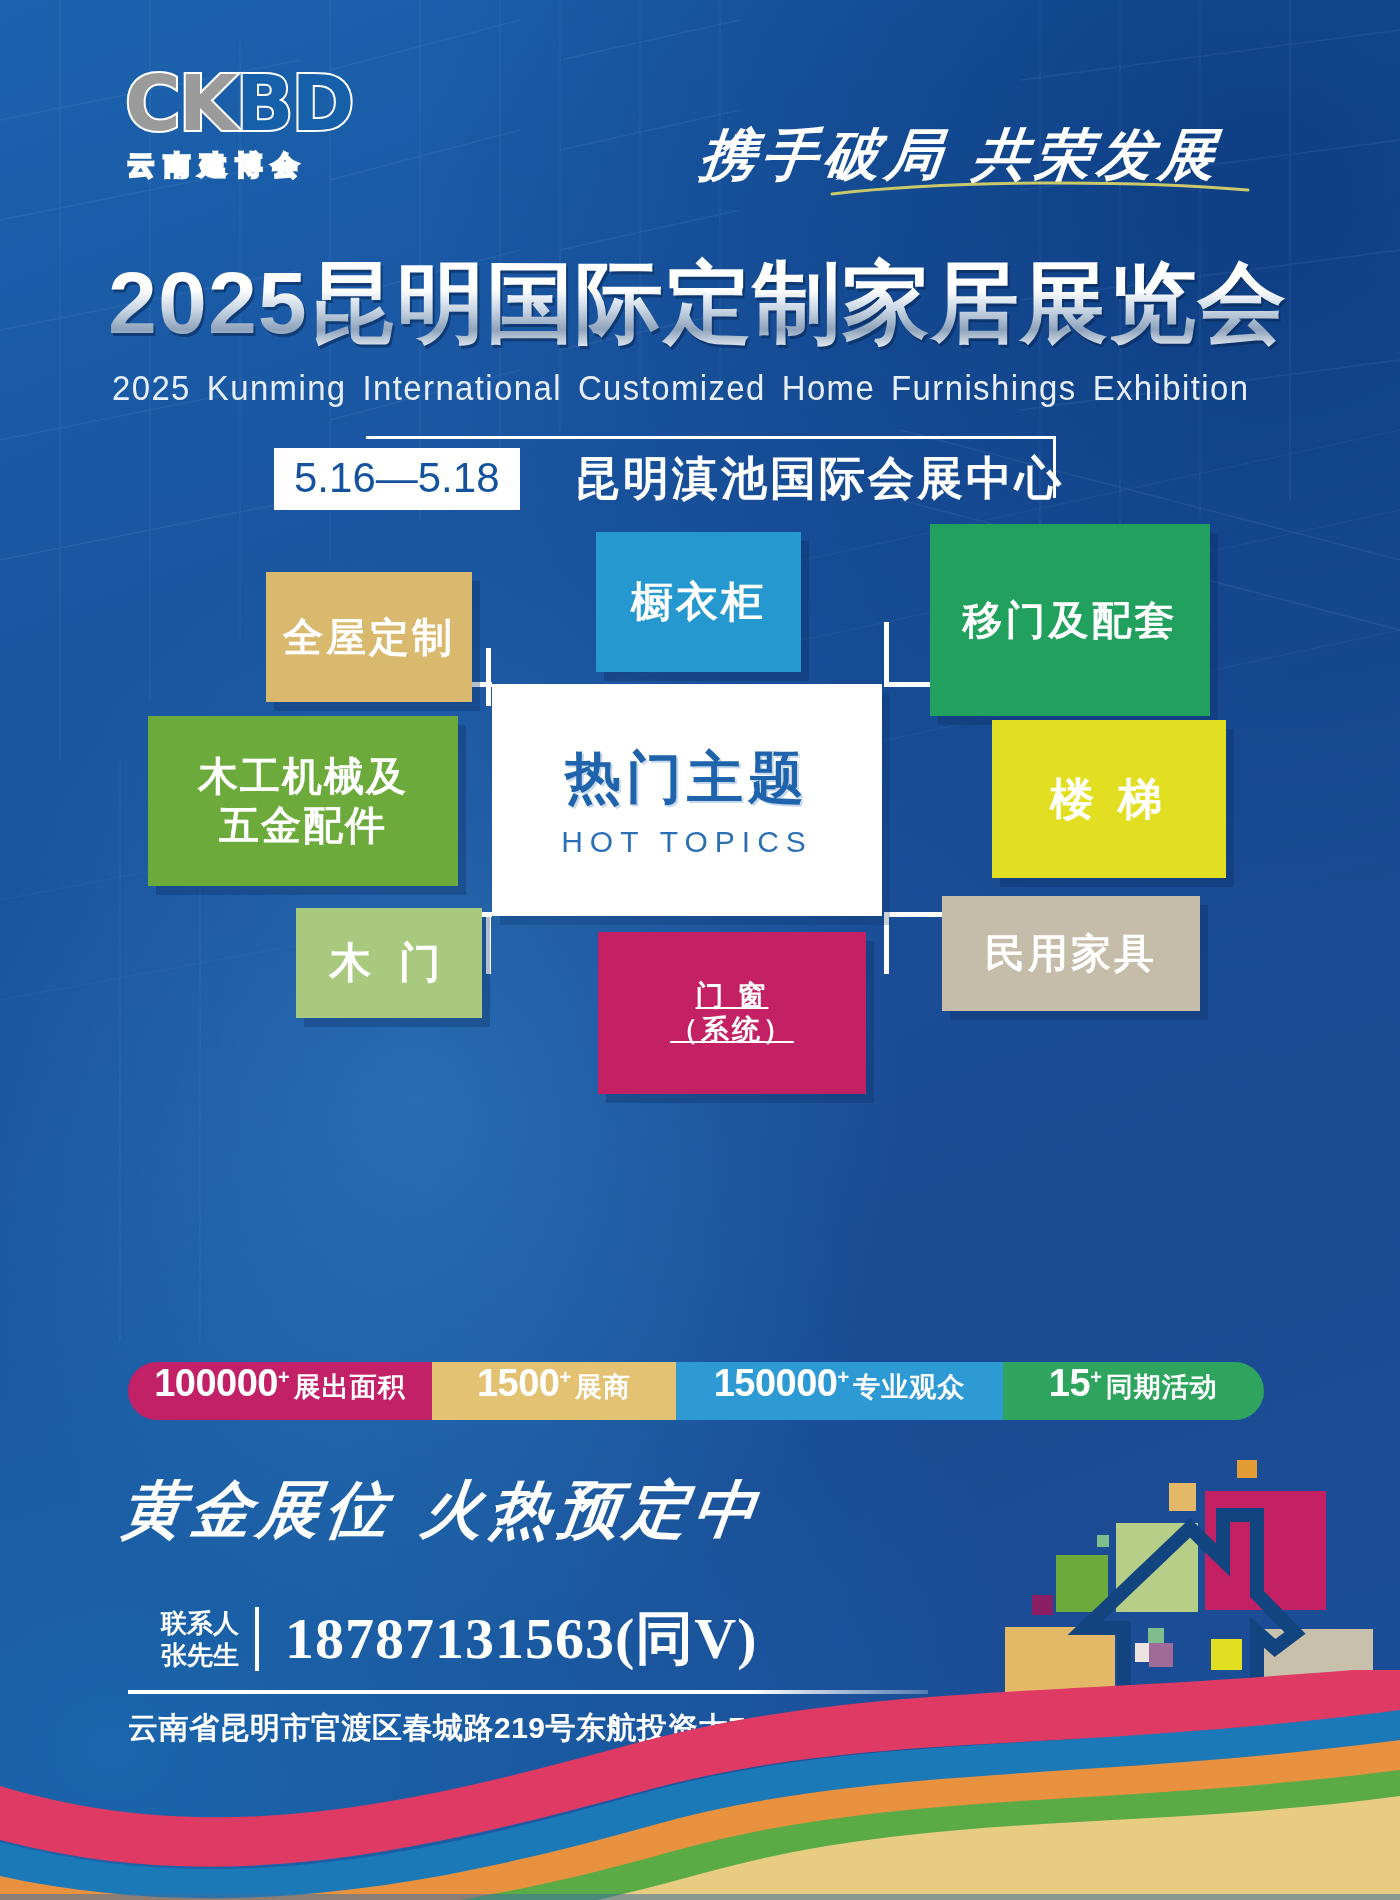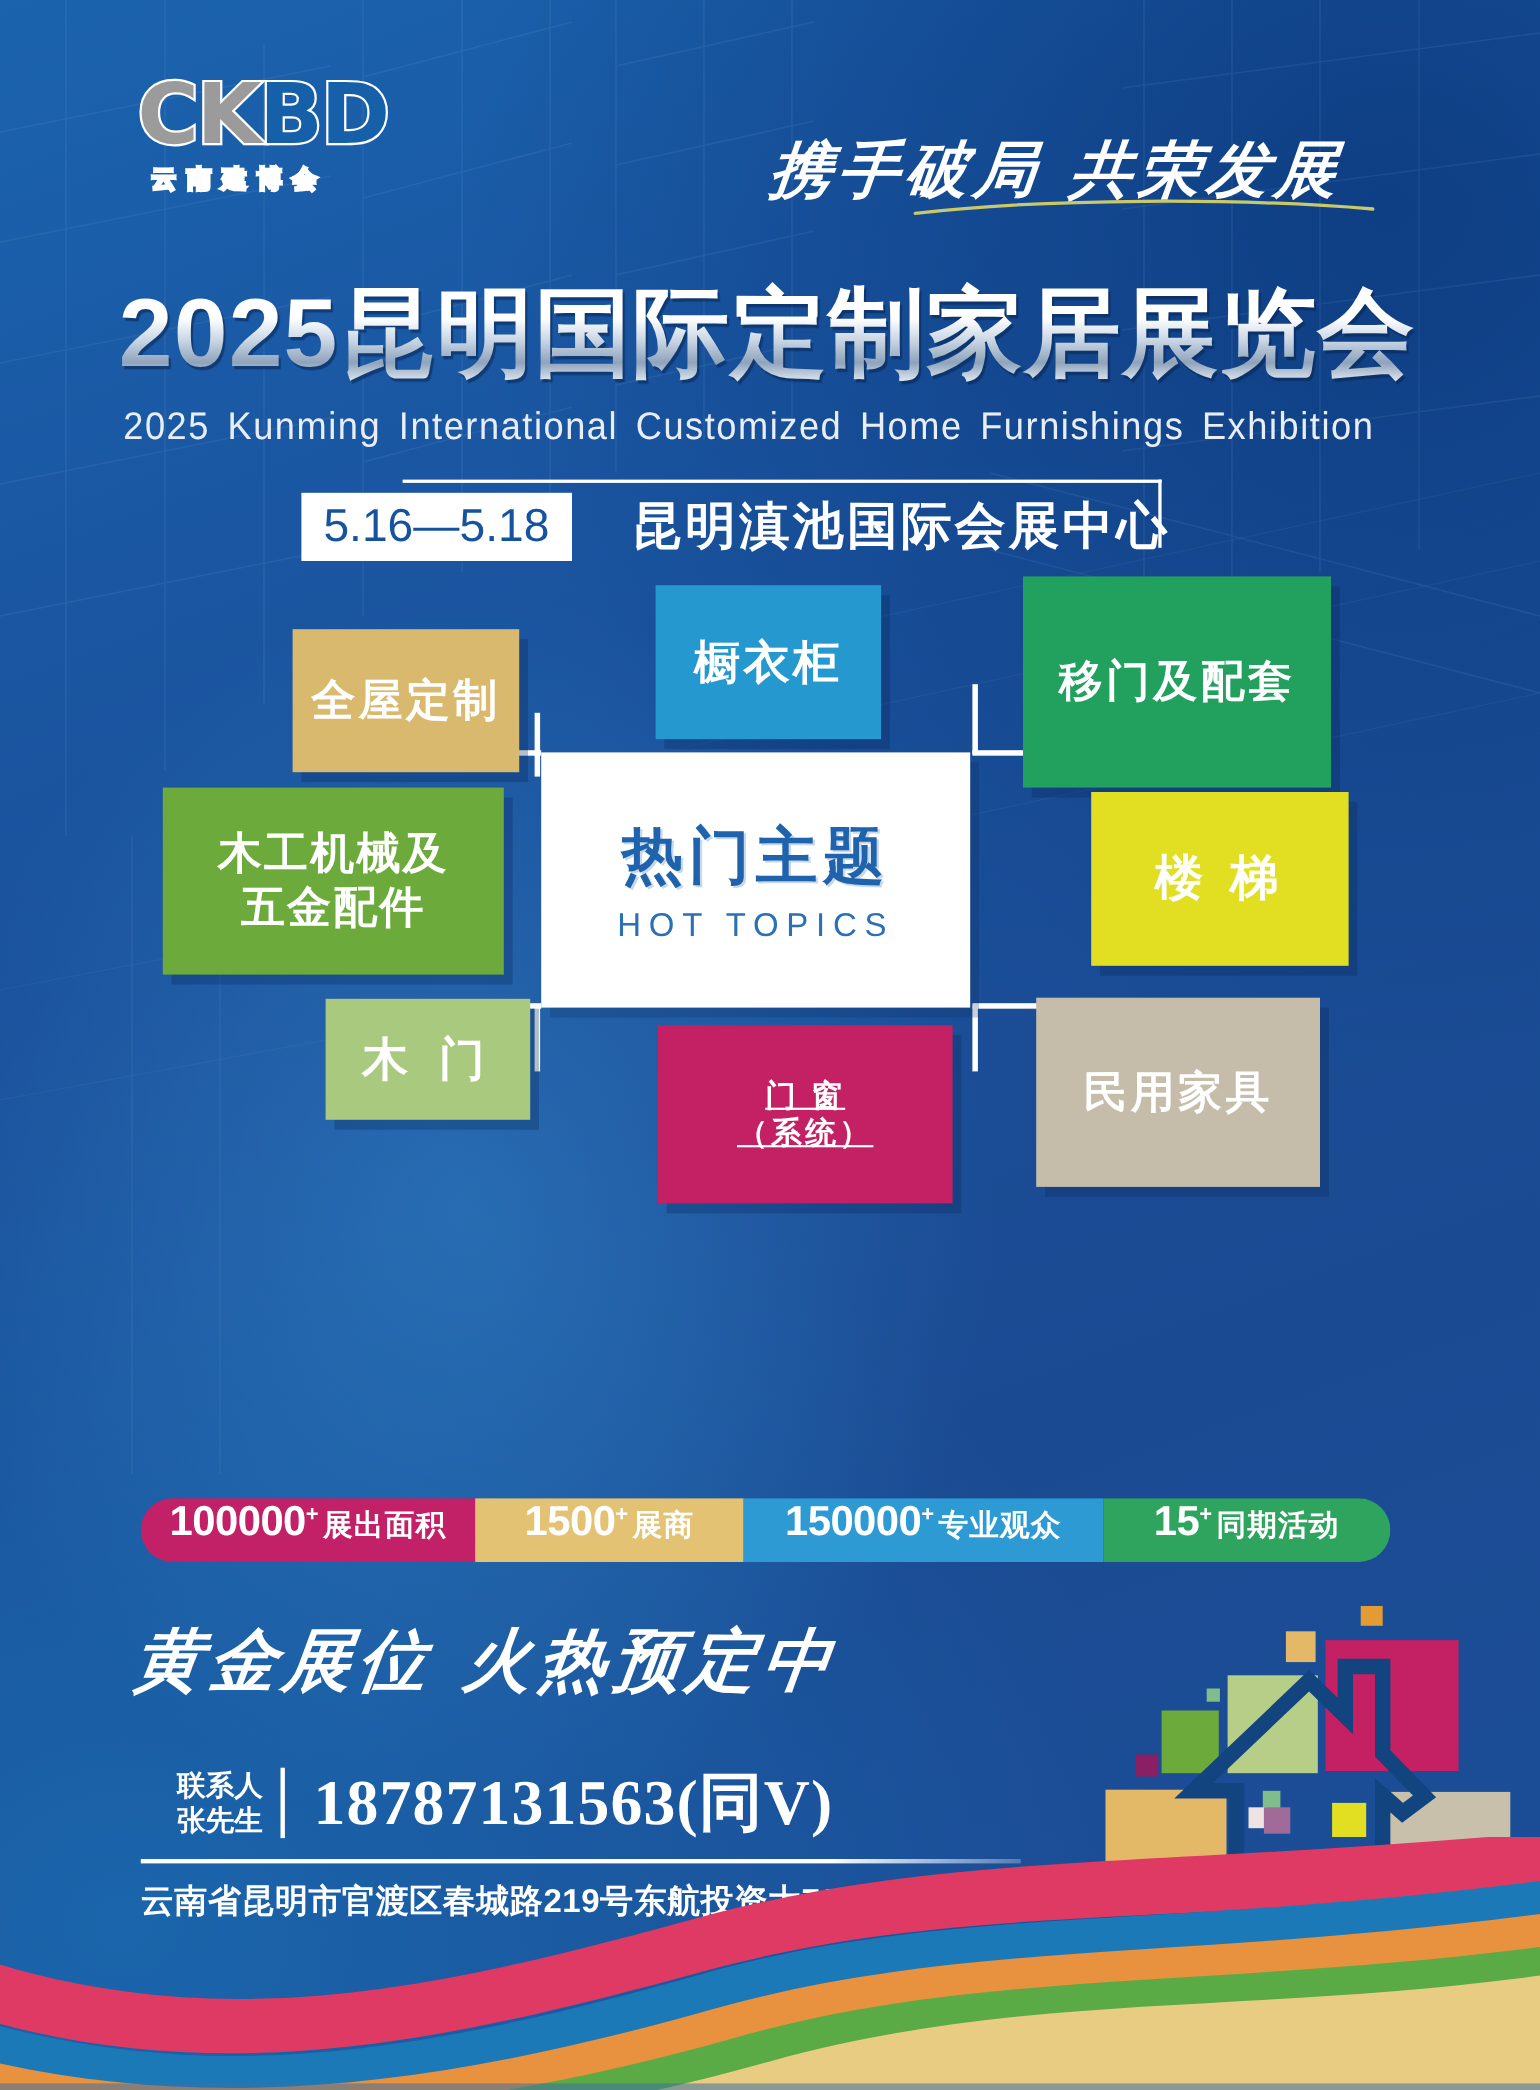--- a/index.html
+++ b/index.html
@@ -44,21 +44,21 @@
     font-size:76px; font-weight:bold; line-height:84px;
     letter-spacing:-2px;
     -webkit-text-stroke:4px #ffffff;
     paint-order:stroke fill;
     white-space:nowrap;
   }
   .logo-ck{ color:#9b9b9b;margin-left:21px; }
   .logo-bd{ color:#1560a8; }
   .logo-sub{
     margin-top:2px;
-    font-size:22px; font-weight:bold; letter-spacing:10px;
+    font-size:26px; font-weight:bold; letter-spacing:10px;
     color:#ffffff;
     -webkit-text-stroke:3px #ffffff;
     paint-order:stroke fill;
     text-align:center; width:228px;
   }
 
   .slogan{
     position:absolute; left:700px; top:118px;
     width:560px; height:72px;
   }
@@ -275,21 +275,21 @@
 
     <div class="box" style="left: 296px; top: 308px; width: 186px; height: 110px; font-size: 42px; letter-spacing: 8px; background-color: rgb(169, 201, 126);">
       <span>木 门</span>
     </div>
 
     <div class="box multiline" style="left: 598px; top: 332px; width: 268px; height: 162px; font-size: 28px; letter-spacing: 3px; white-space: pre-line; background-color: rgb(195, 33, 100); text-decoration: underline;">
       <span style="white-space:pre-line;">门 窗
 （系统）</span>
     </div>
 
-    <div class="box" style="left: 942px; top: 307px; width: 258px; height: 172px; font-size: 40px; letter-spacing: 3px; background-color: rgb(197, 188, 169);">
+    <div class="box" style="left: 942px; top: 296px; width: 258px; height: 115px; font-size: 40px; letter-spacing: 3px; background-color: rgb(197, 188, 169);">
       <span>民用家具</span>
     </div>
   </div>
 
   <div class="stats">
     <div class="stat" style="flex: 1.07 1 0%; background-color: rgb(194, 33, 103);">
       <span class="num">100000</span>
         <span class="plus">+</span>
         <span class="lbl">展出面积</span>
     </div>

